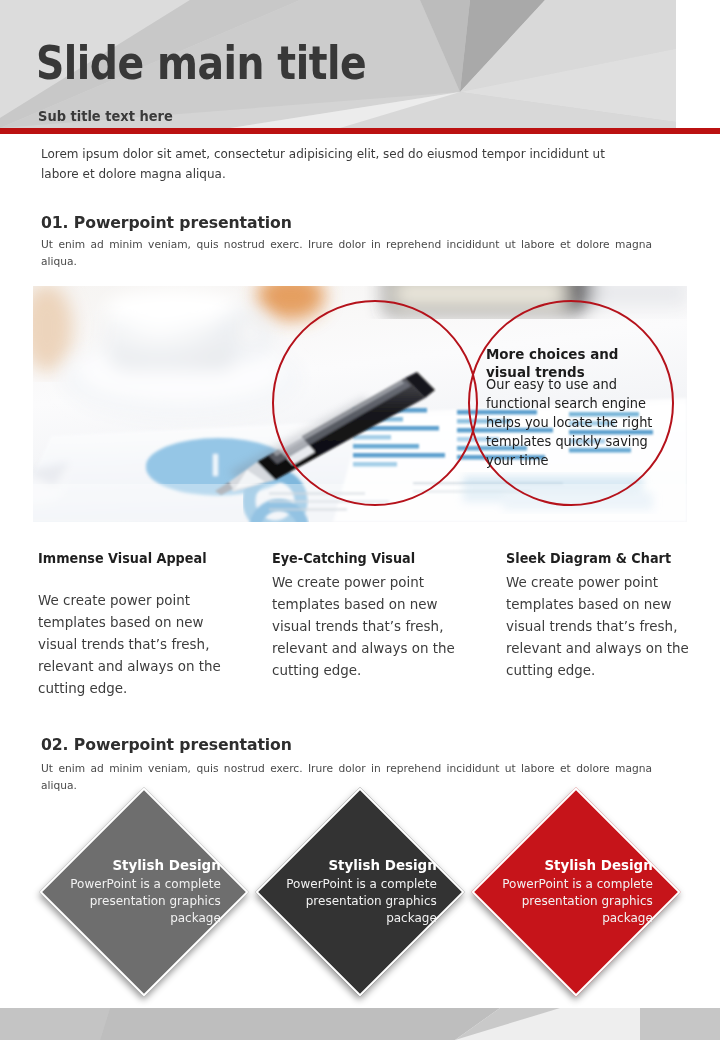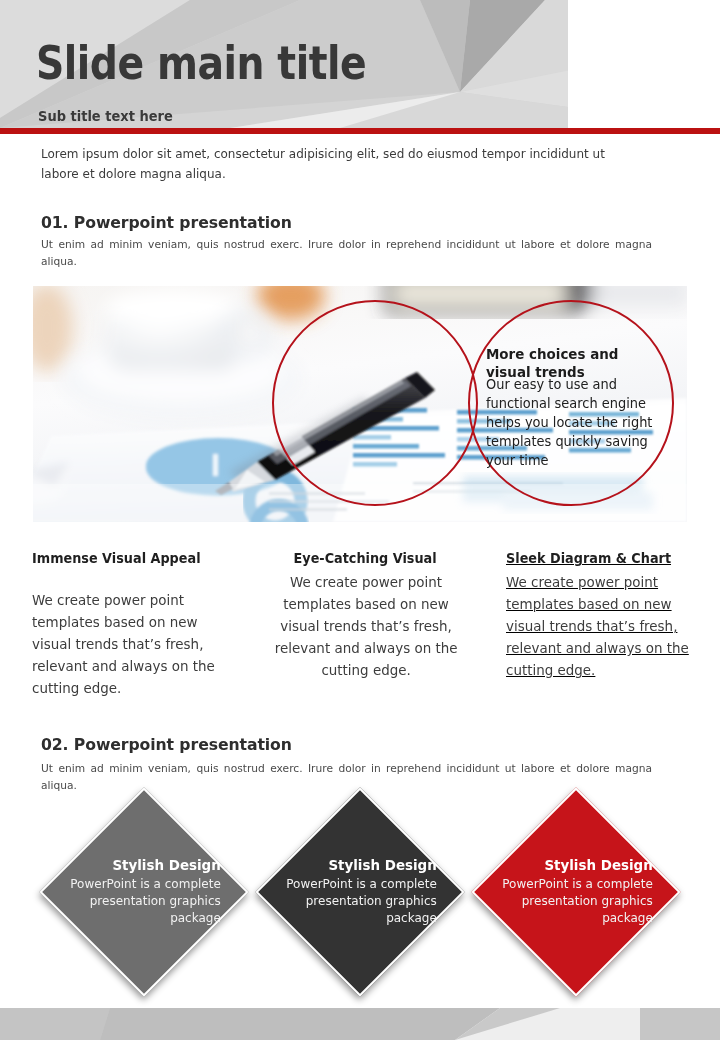--- a/index.html
+++ b/index.html
@@ -12,21 +12,21 @@
     background: #ffffff;
     font-family: "DejaVu Sans", "Liberation Sans", sans-serif;
     overflow: hidden;
     position: relative;
   }
 
   
   .header {
     position: absolute;
     left: 0; top: 0;
-    width: 568px;
+    width: 676px;
     height: 128px;
     background: #14b8a6;
     overflow: hidden;
   }
   .header-poly {
     position: absolute;
     left: 0; top: 0;
     width: 720px;
     height: 128px;
   }
@@ -144,23 +144,23 @@
     color: #202020;
     transform: scaleX(0.96);
     transform-origin: left top;
   }
 
   
   .col {
     position: absolute;
     width: 196px;
   }
-  #col-0 { left: 32px;  top: 549px; }
-  #col-1 { left: 272px; top: 549px; text-align: center; }
-  #col-2 { left: 506px; top: 549px; text-decoration: underline; }
+  #col-0 { left: 38px;  top: 549px; }
+  #col-1 { left: 272px; top: 549px; }
+  #col-2 { left: 506px; top: 549px; }
 
   .col-head {
     font-size: 13.5px;
     line-height: 18px;
     font-weight: bold;
     color: #1f1f1f;
     transform: scaleX(0.95);
     transform-origin: left top;
   }
   .col-body {

